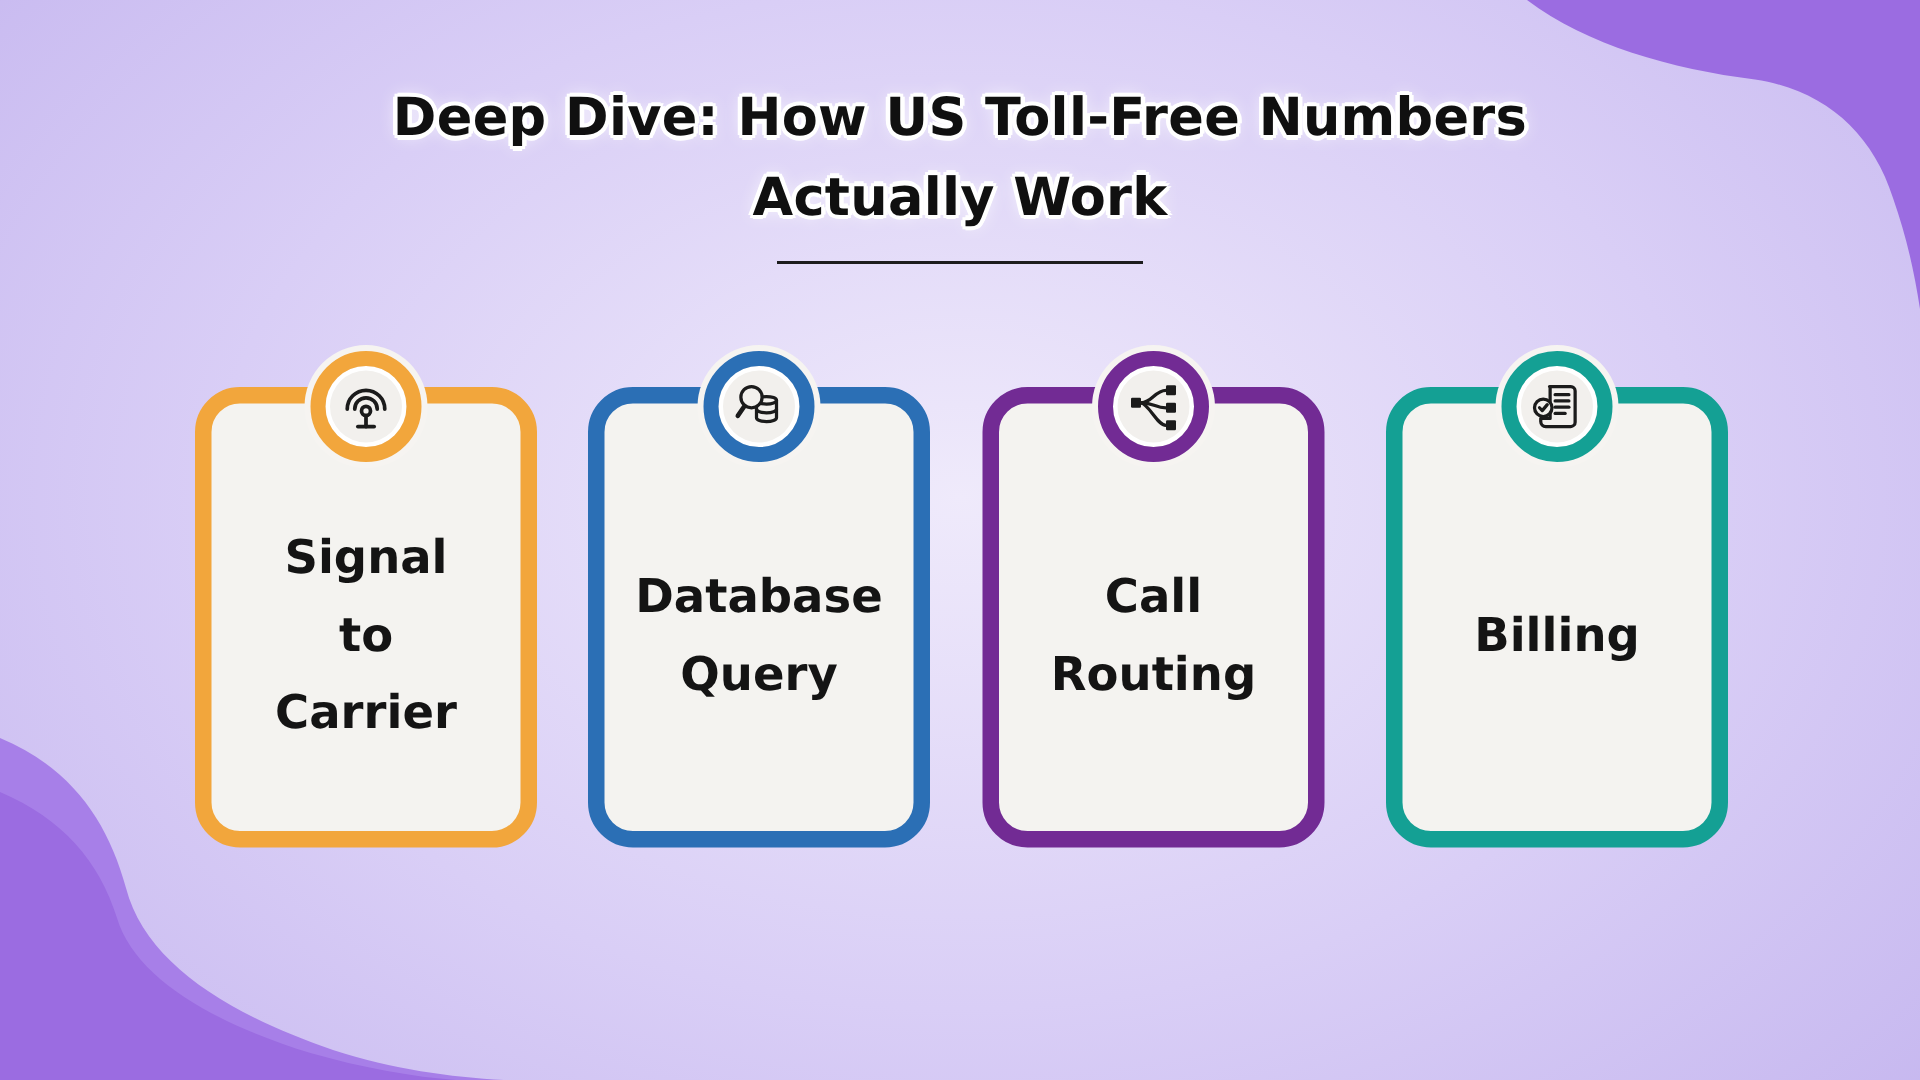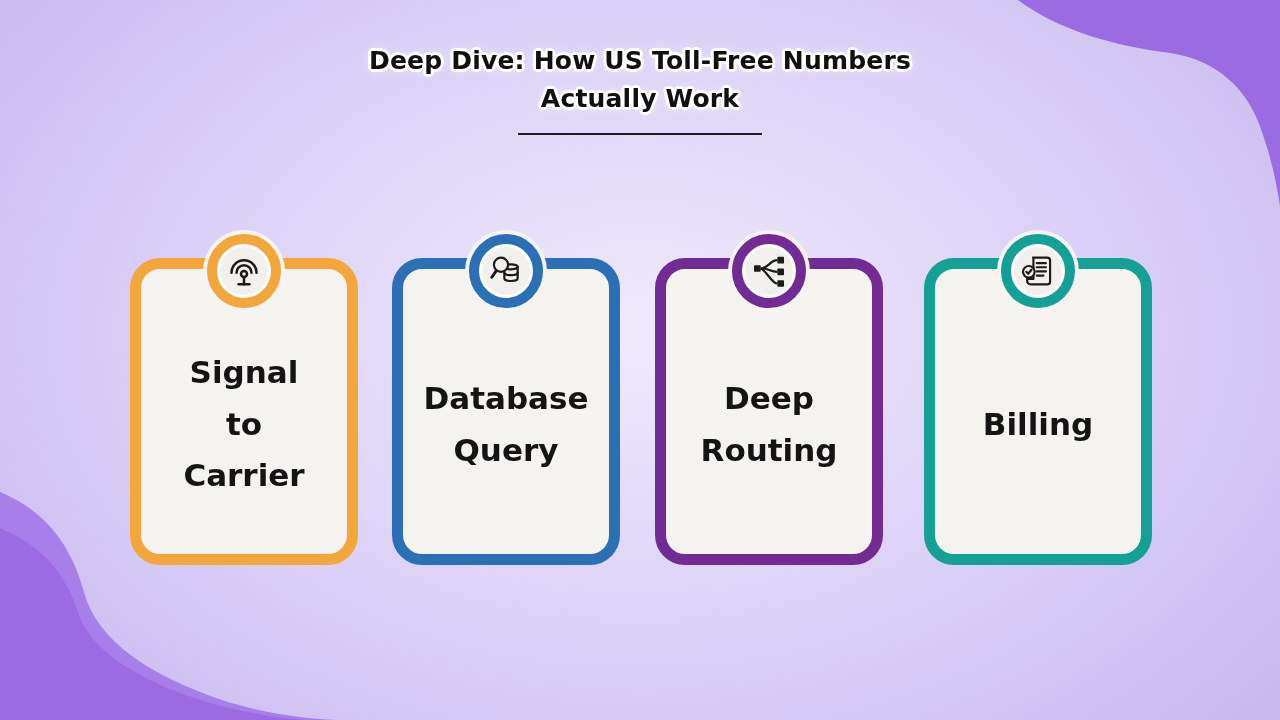--- a/index.html
+++ b/index.html
@@ -11,22 +11,22 @@
     background:#cfc2f3;
   }
   .bg-waves{
     position:absolute;inset:0;width:1280px;height:720px;display:block;
   }
   .title-wrap{
     position:absolute;top:42px;left:0;width:1280px;
     text-align:center;
   }
   .title{
-    margin:0;
-    font-size:25px;
+    margin:11px;
+    font-size:35px;
     font-weight:800;
     line-height:1.5;
     letter-spacing:.2px;
     color:#101010;
     white-space:pre-line;
     text-shadow:
       -2px -2px 0 #fff, 2px -2px 0 #fff, -2px 2px 0 #fff, 2px 2px 0 #fff,
       -3px 0 0 #fff, 3px 0 0 #fff, 0 -3px 0 #fff, 0 3px 0 #fff,
       0 0 12px rgba(255,255,255,.95);
   }
@@ -125,21 +125,21 @@
           <path d="M14 21 C21 23 27 39 34 39"></path>
         </g>
         <g fill="#1b1b1b">
           <rect x="6" y="17" width="8" height="8" rx="1"></rect>
           <rect x="34" y="7" width="8" height="8" rx="1"></rect>
           <rect x="34" y="21" width="8" height="8" rx="1"></rect>
           <rect x="34" y="35" width="8" height="8" rx="1"></rect>
         </g>
       </svg>
     </div>
-    <div class="card-label">Deep
+    <div class="card-label">Call
 Routing</div>
   </div>
 
   <div class="card" style="left: 924px; --accent: #14A094;">
     <div class="card-circle">
       <svg viewBox="0 0 48 48">
         <g fill="none" stroke="#1b1b1b" stroke-width="2.6" stroke-linecap="round" stroke-linejoin="round">
           <path d="M18 8 H35 a3.5 3.5 0 0 1 3.5 3.5 V36.5 a3.5 3.5 0 0 1 -3.5 3.5 H15 a4 4 0 0 1 -4 -4 V33.5 h7.5 V8 Z"></path>
           <path d="M22.5 14.5 h11"></path>
           <path d="M22.5 19.5 h11"></path>

